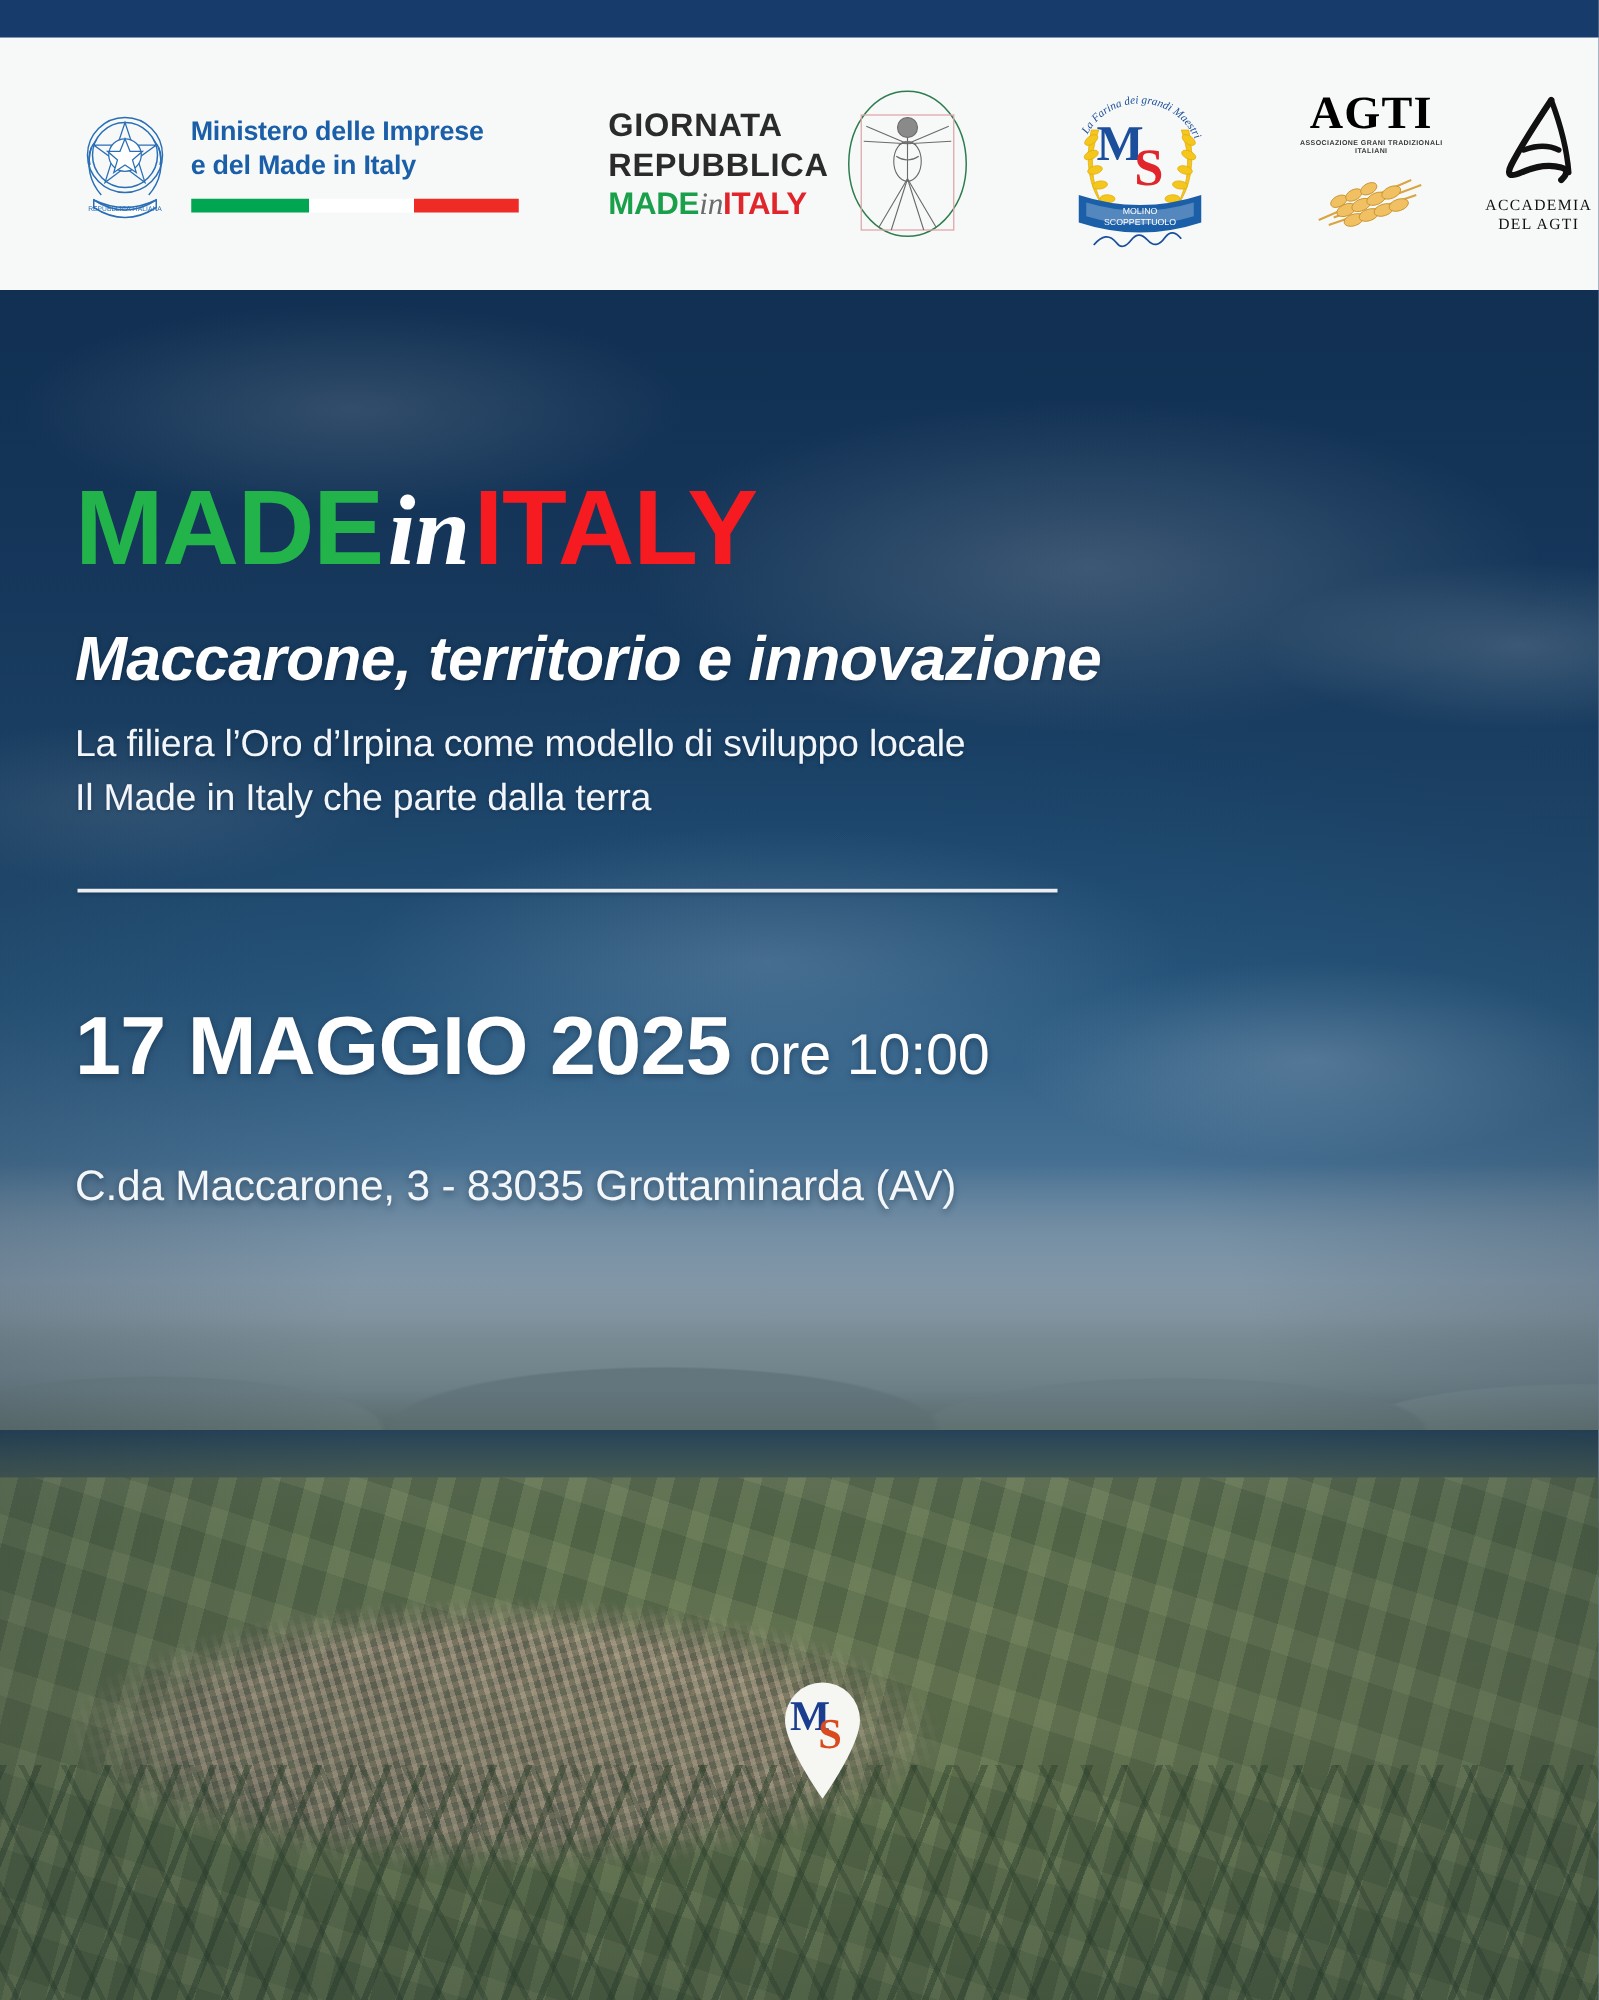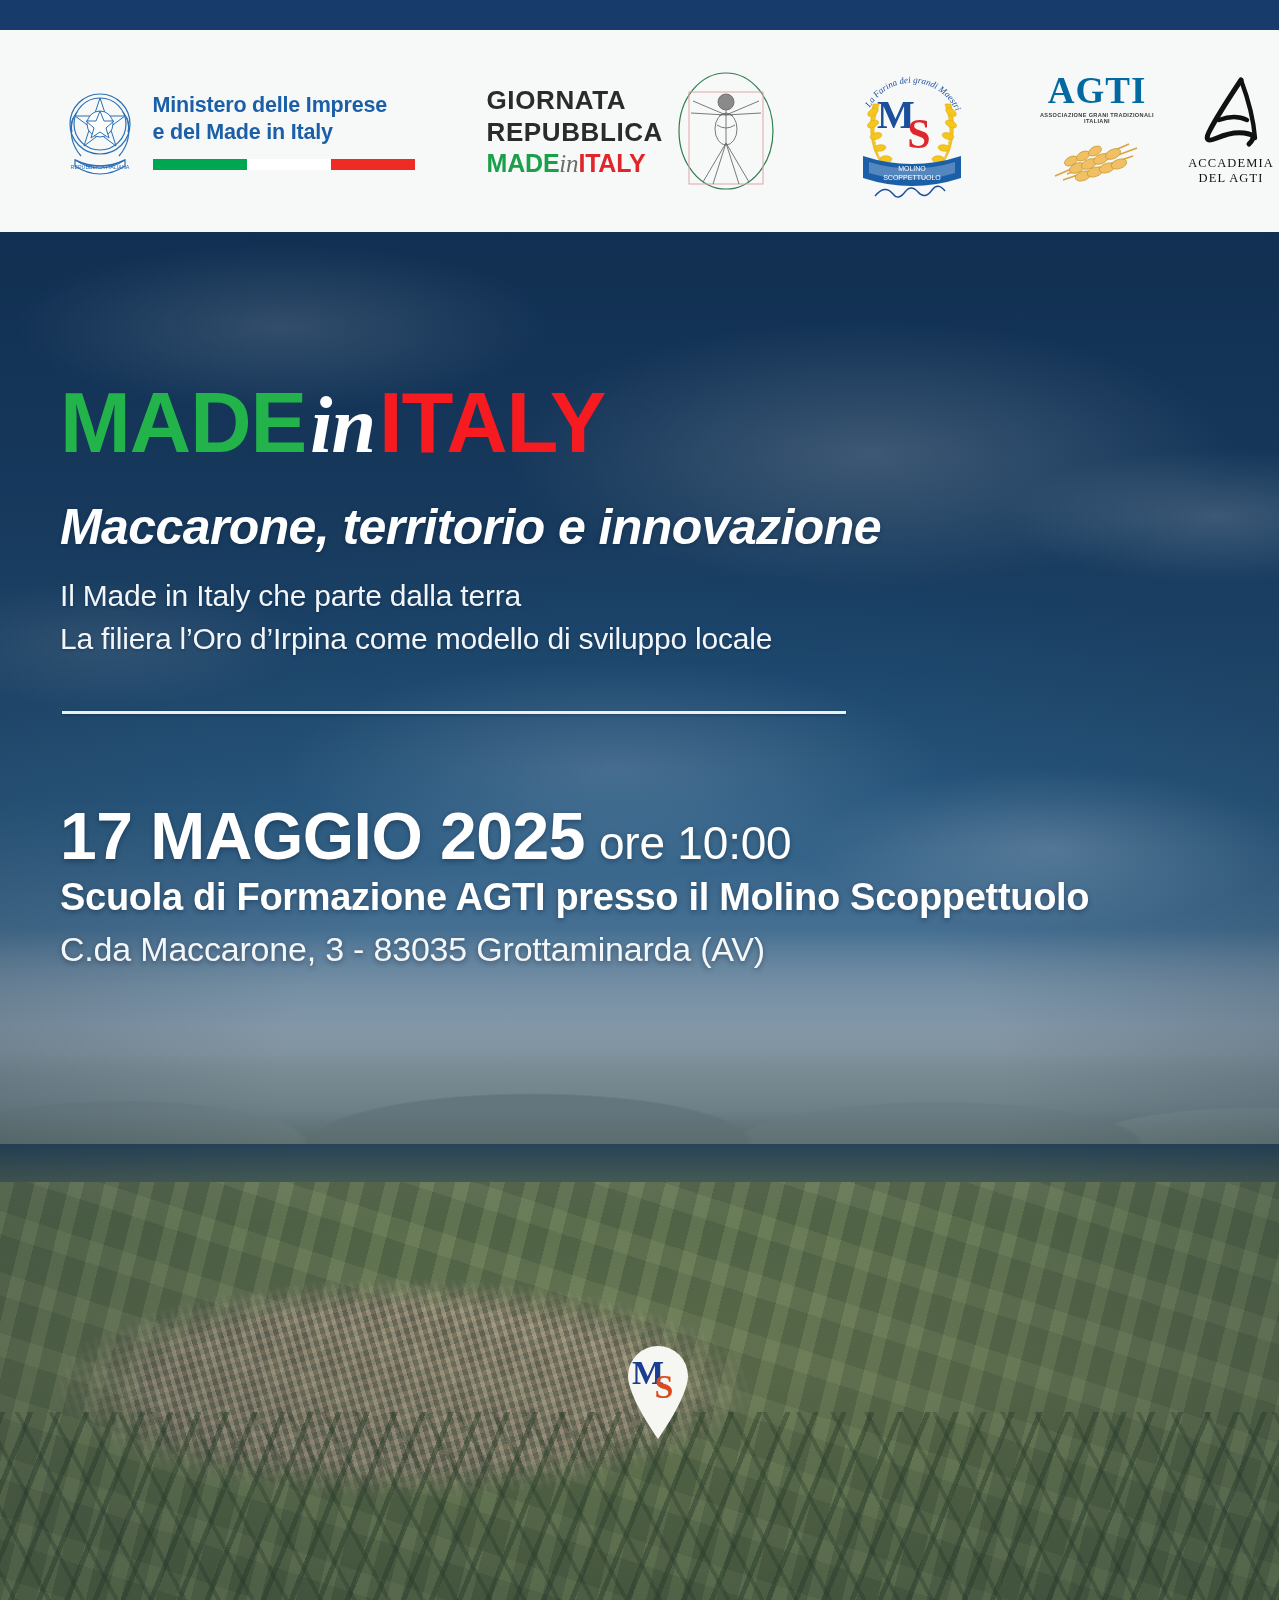--- a/index.html
+++ b/index.html
@@ -76,21 +76,21 @@
 
   
   .ms-block { margin-left: 70px; width: 126px; height: 150px; position: relative; }
 
   
   .agti-block { margin-left: 58px; width: 128px; height: 118px; position: relative; }
   .agti-word {
     font-family: "Liberation Serif", serif;
     font-weight: bold;
     font-size: 37px;
-    color: #0369a1;
+    color: #000000;
     letter-spacing: 1px;
     line-height: 1;
     text-align: center;
   }
   .agti-sub {
     font-size: 5.6px;
     color: #3a3a3a;
     letter-spacing: 0.35px;
     text-align: center;
     margin-top: 3px;
@@ -429,31 +429,30 @@
 
   <div class="content">
 
     <div class="title-made">
       <span class="t-made">MADE</span><span class="t-in">in</span><span class="t-italy">ITALY</span>
     </div>
 
     <div class="title-sub">Maccarone, territorio e innovazione</div>
 
     <div class="desc">
+      <div>La filiera l’Oro d’Irpina come modello di sviluppo locale</div>
       <div>Il Made in Italy che parte dalla terra</div>
-      <div>La filiera l’Oro d’Irpina come modello di sviluppo locale</div>
     </div>
 
     <div class="rule"></div>
 
     <div class="dateline">
       <span class="date-main">17 MAGGIO 2025</span><span class="date-time">ore 10:00</span>
     </div>
 
-    <div class="venue">Scuola di Formazione AGTI presso il Molino Scoppettuolo</div>
     <div class="address">C.da Maccarone, 3 - 83035 Grottaminarda (AV)</div>
 
     <div class="map-pin">
       <svg viewBox="0 0 76 100" width="76" height="100">
         <path d="M38 99 C38 99 8 57 8 36 A30 30 0 1 1 68 36 C68 57 38 99 38 99 Z" fill="#f6f6f2"></path>
         <text x="28" y="44" font-size="34" font-weight="bold" fill="#1b3d8f" font-family="Liberation Serif, serif" text-anchor="middle">M</text>
         <text x="44" y="58" font-size="34" font-weight="bold" fill="#d94a1e" font-family="Liberation Serif, serif" text-anchor="middle">S</text>
       </svg>
     </div>
 

